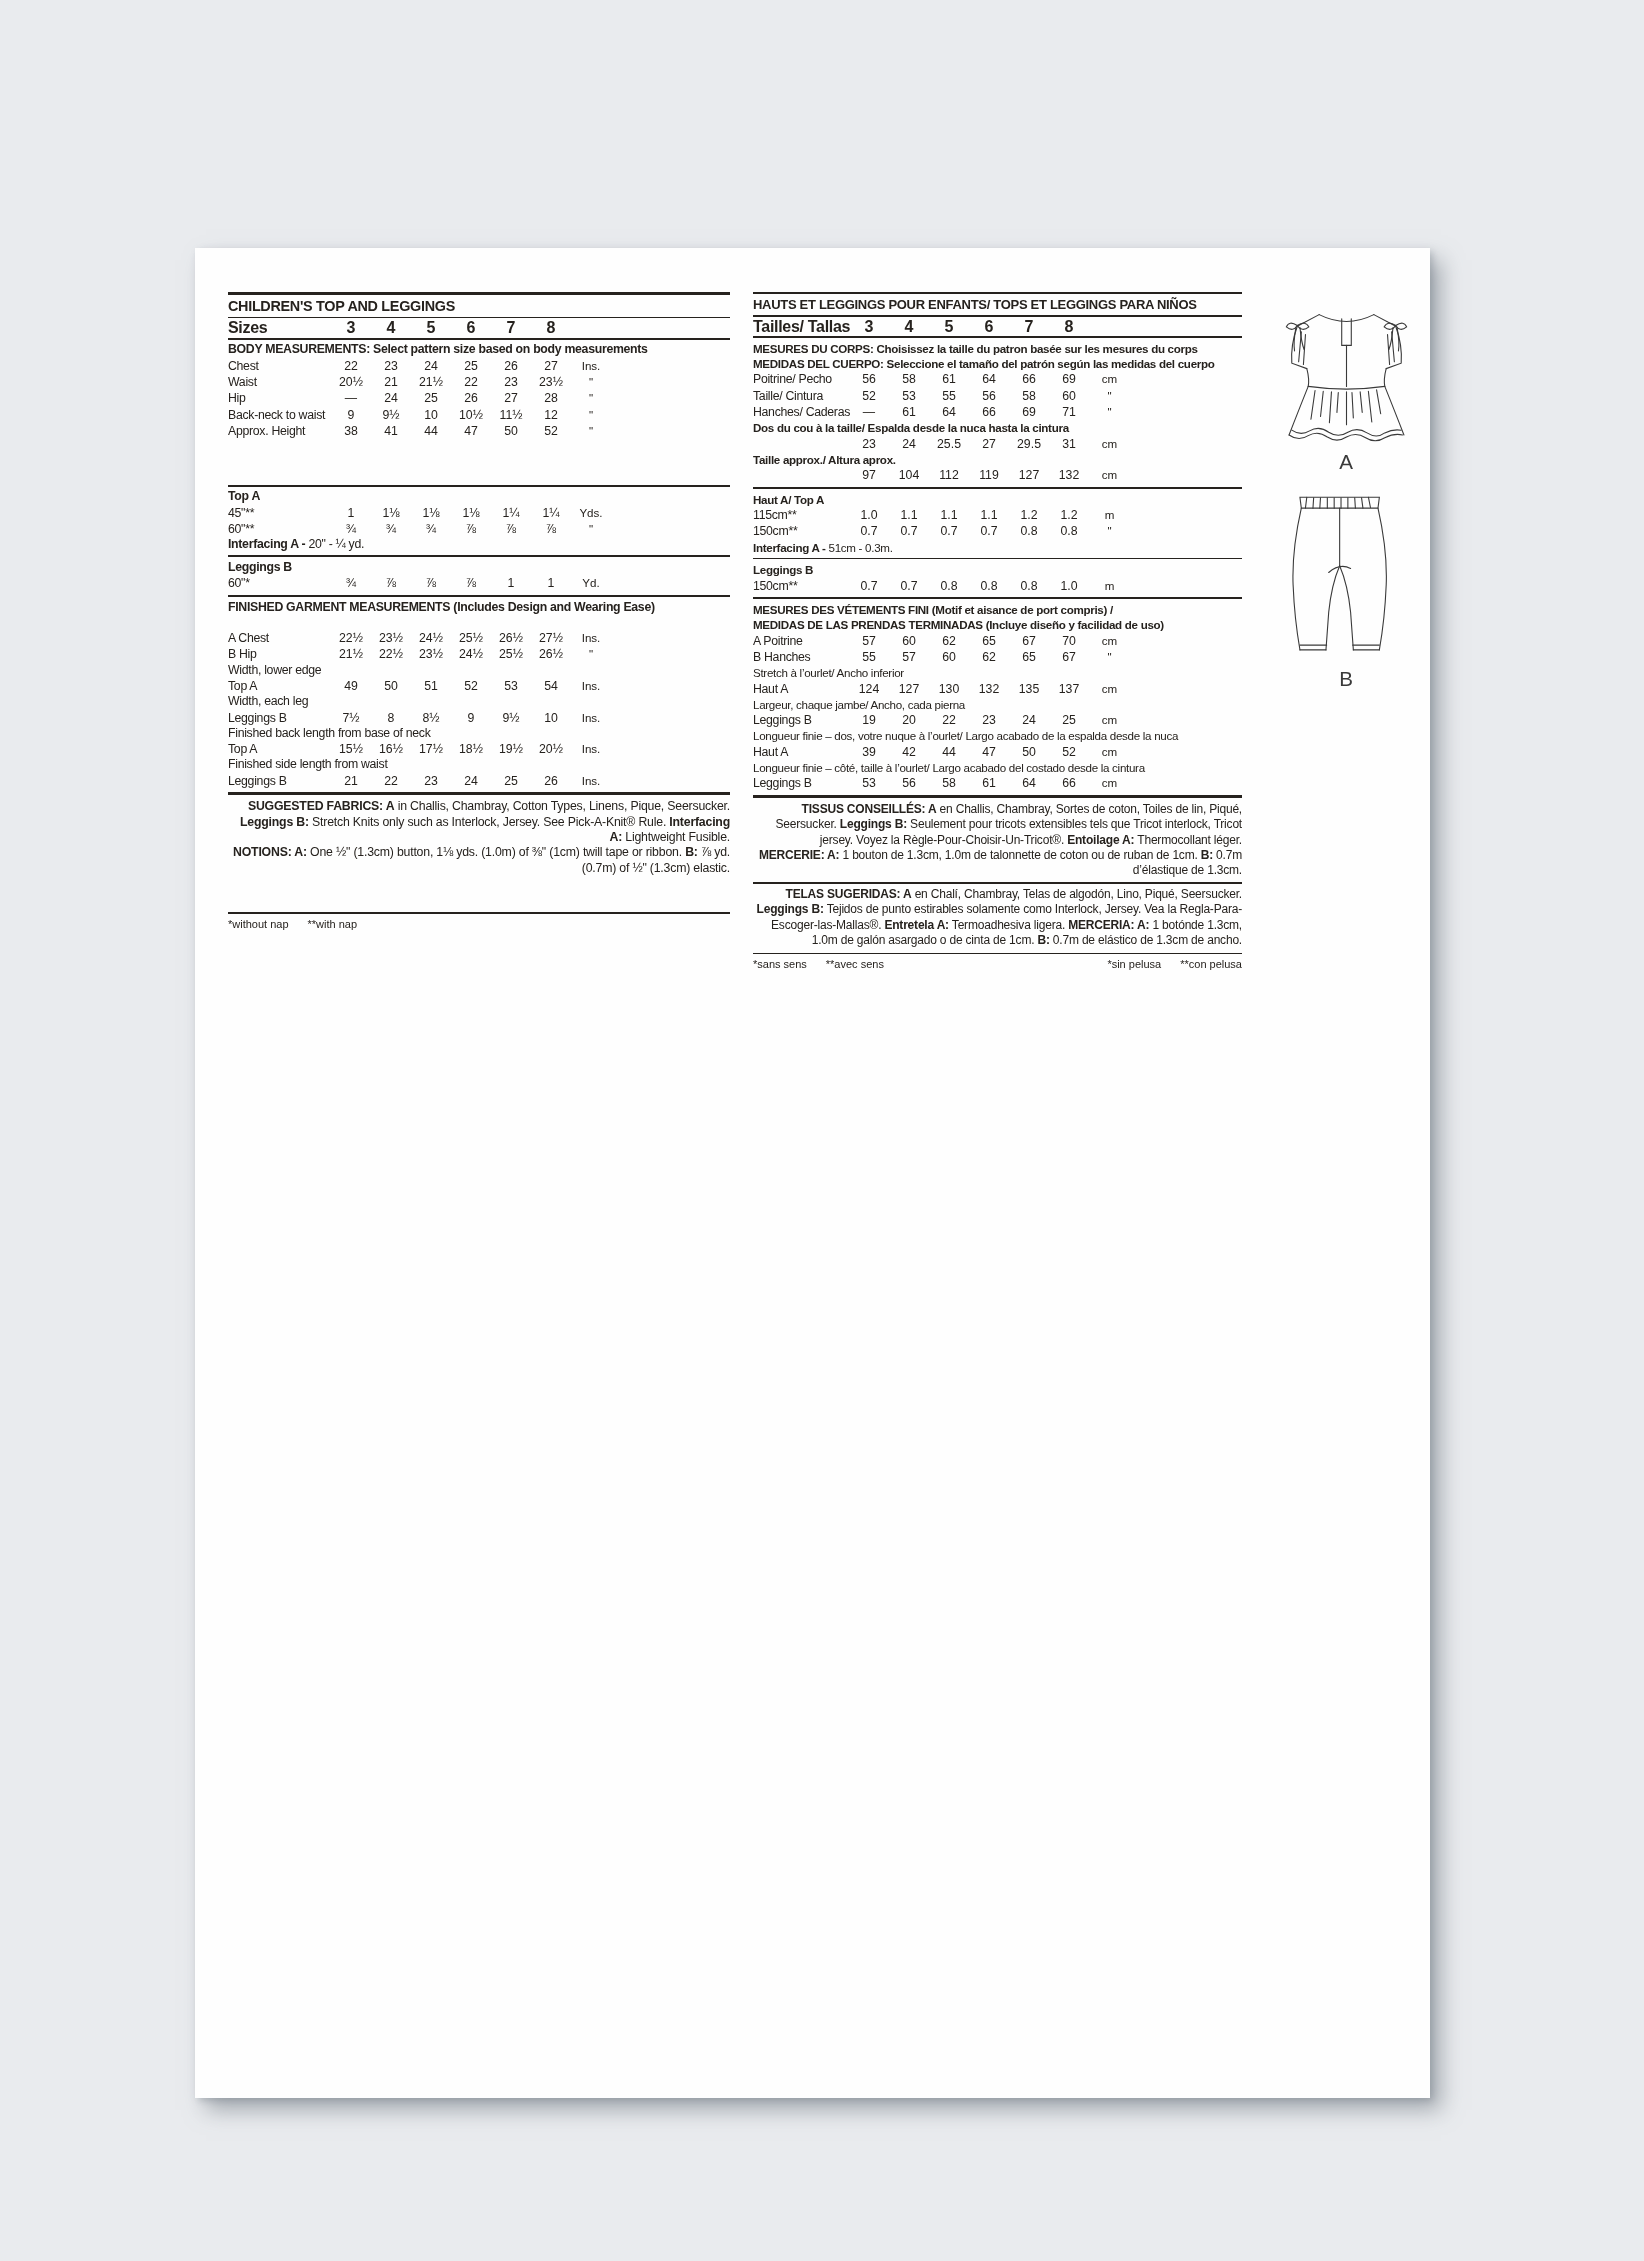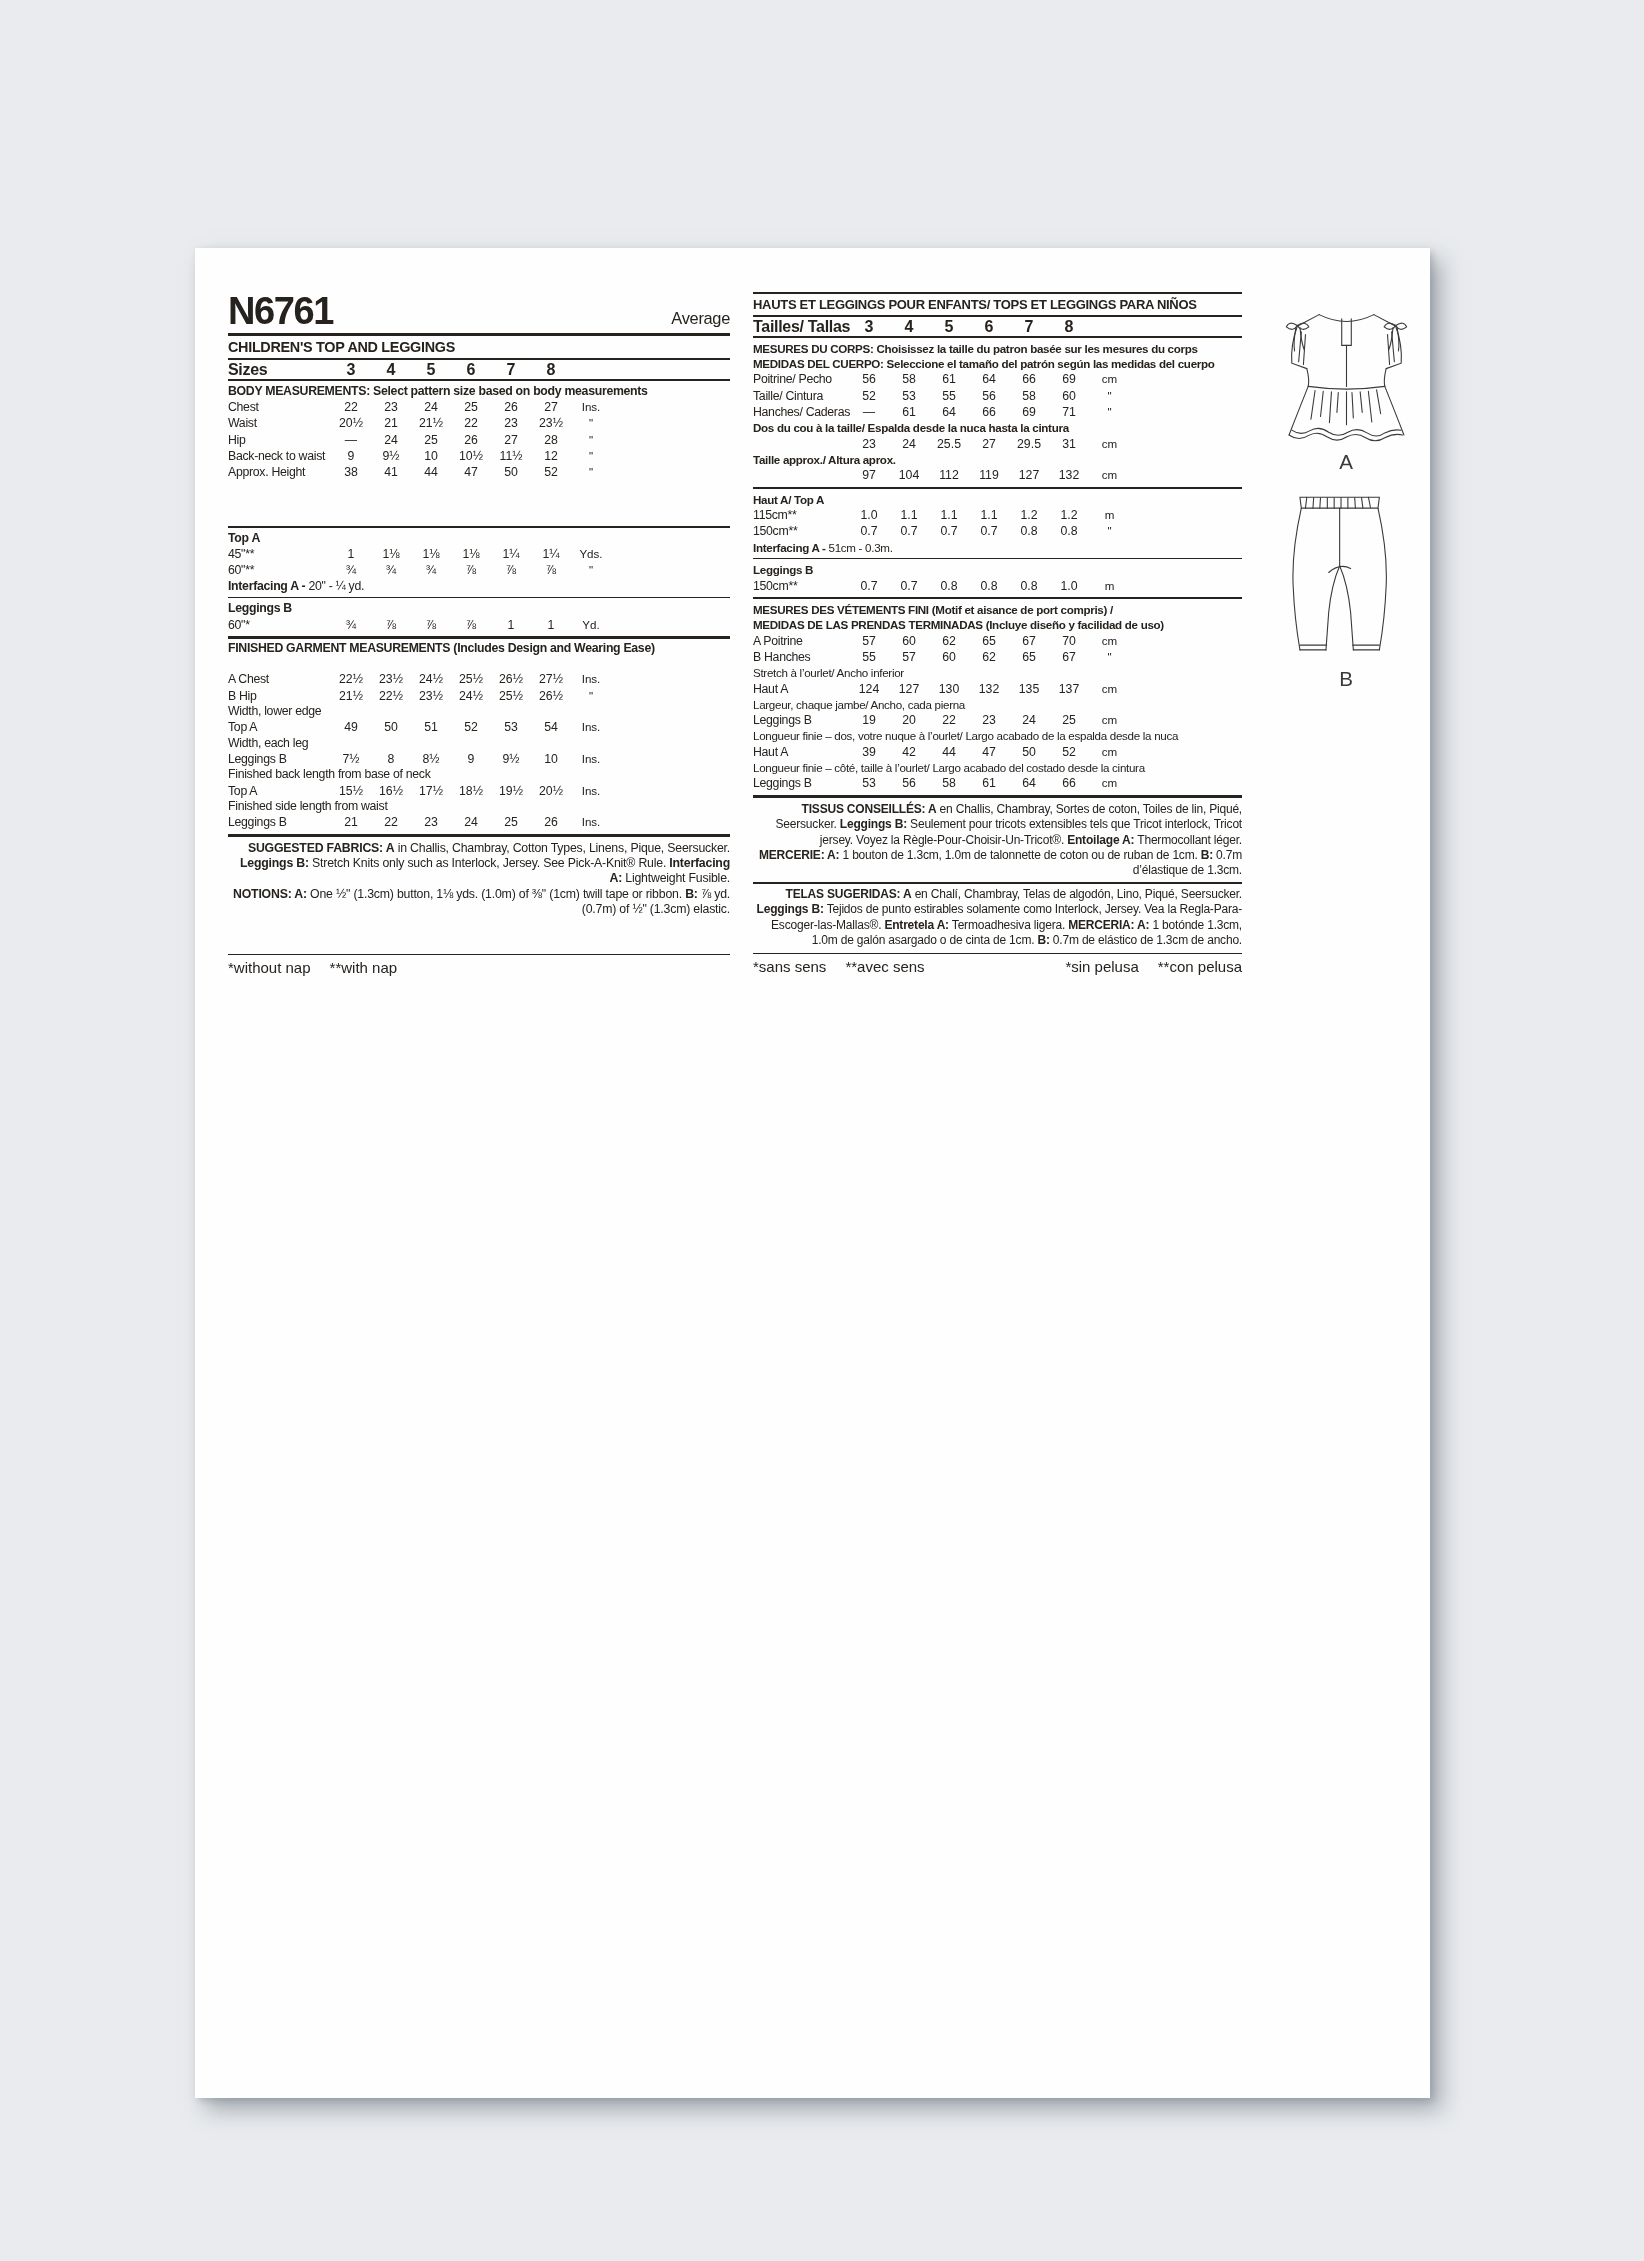--- a/index.html
+++ b/index.html
@@ -41,37 +41,33 @@
   .col-fr .tspan{font-size:11.6px;}
   .tspan.bold{font-weight:bold;}
   .tgap{height:15px;}
   .hrline{height:1.4px;background:#26221e;margin:2.7px 0 3.4px 0;}
   .tpad{padding:2.7px 0 3.4px 0;}
 
   .para{font-size:12.3px;line-height:15.4px;letter-spacing:-0.2px;text-align:right;}
   .para b{letter-spacing:-0.2px;}
   .col-fr .para{font-size:12px;}
 
-  .footrow{display:flex;justify-content:space-between;font-size:15px;margin-top:4.1px;}
+  .footrow{display:flex;justify-content:space-between;font-size:11px;margin-top:4.1px;}
   .footgrp{display:flex;gap:19px;}
 
   .illus{position:absolute;left:1076px;top:55px;width:151px;}
   .illab{font-size:20.6px;letter-spacing:0.7px;text-align:center;color:#3a3a3a;font-weight:normal;}
   svg{display:block;}
 </style>
 </head>
 <body>
 
 <div class="sheet">
 
   <div class="col col-en">
-    <div class="hdrow">
-      <div class="sku">N6761</div>
-      <div class="difficulty">Average</div>
-    </div>
     <div class="rule r4"></div>
     <div class="secTitle">CHILDREN'S TOP AND LEGGINGS</div>
     <div class="rule r2"></div>
     <div class="sizesWrap">
         <div class="trow bold">
           <div class="lab">Sizes</div>
           <div class="c">3</div>
           <div class="c">4</div>
           <div class="c">5</div>
           <div class="c">6</div>

